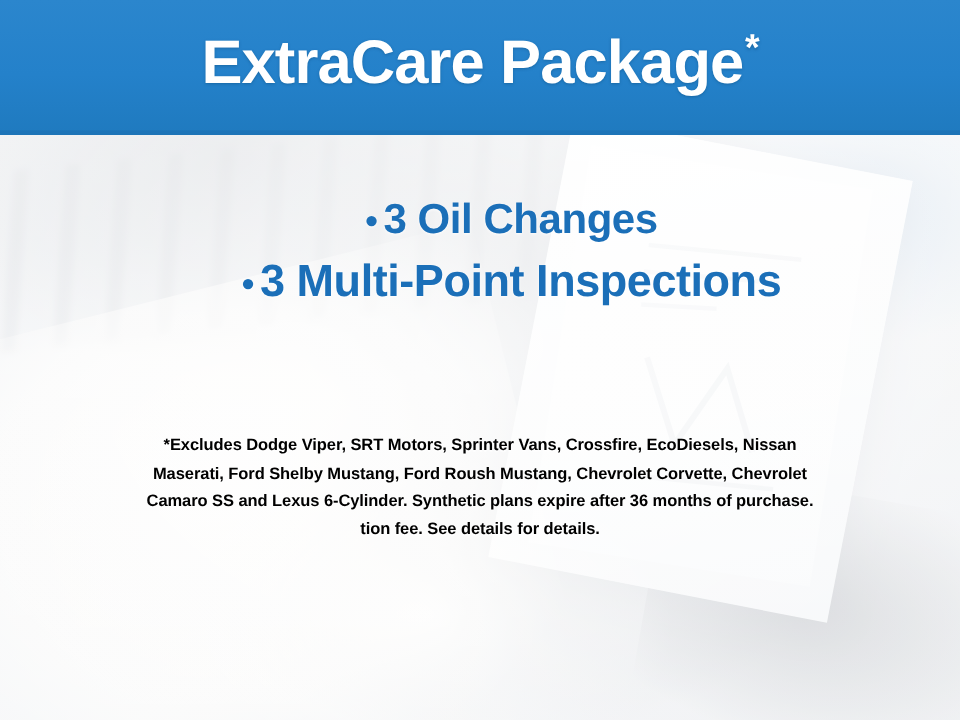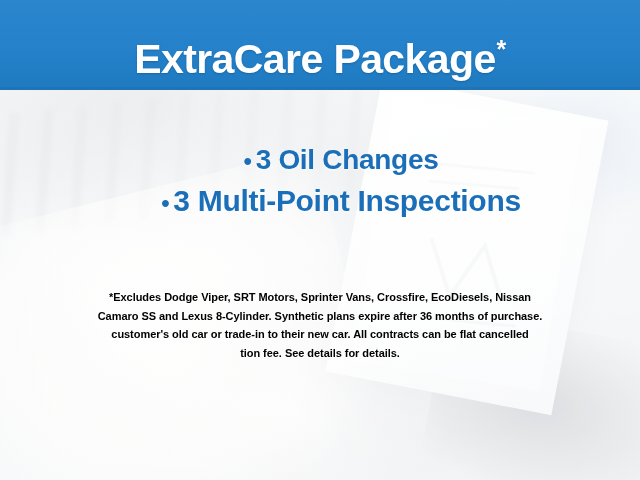--- a/index.html
+++ b/index.html
@@ -95,33 +95,33 @@
   #header{
     position:absolute;left:0;top:0;width:640px;height:90px;
     background:linear-gradient(180deg,#2b86cd 0%,#2481ca 55%,#1f7abf 100%);
     z-index:5;
   }
   #header .edge{
     position:absolute;left:0;bottom:0;width:640px;height:3px;
     background:#1b6fb0;opacity:.55;
   }
   #title{
-    position:absolute;left:0;right:0;top:36px;
+    position:absolute;left:0;right:0;top:18px;
     text-align:center;color:#ffffff;
     font-size:41px;font-weight:bold;letter-spacing:-.6px;
     text-shadow:0 1px 2px rgba(10,60,100,.35);
     white-space:nowrap;
   }
   #title .star{
     font-size:25px;vertical-align:super;line-height:0;margin-left:1px;
   }
 
   
   #bullets{
-    position:absolute;left:0;right:0;top:140px;z-index:4;
+    position:absolute;left:0;right:0;top:126px;z-index:4;
     text-align:center;
     padding-left:42px;
   }
   .bullet{
     color:#1b6fb8;font-weight:bold;font-size:28px;line-height:40px;
     white-space:nowrap;letter-spacing:-.3px;
     text-shadow:0 1px 2px rgba(255,255,255,.85);
   }
   .bullet .dot{font-size:24px;margin-right:4px;}
   .b2{font-size:28px;}
@@ -174,18 +174,18 @@
     <div class="bullet b1">
       <span class="dot">•</span><span>3 Oil Changes</span>
     </div>
     <div class="bullet b3">
       <span class="dot">•</span><span>3 Multi-Point Inspections</span>
     </div>
   </div>
 
   <div id="disclaimer">
     <div class="ln">*Excludes Dodge Viper, SRT Motors, Sprinter Vans, Crossfire, EcoDiesels, Nissan</div>
-    <div class="ln">Camaro SS and Lexus 8-Cylinder. Synthetic plans expire after 36 months of purchase.</div>
-    <div class="ln">customer's old car or trade-in to their new car. All contracts can be flat cancelled</div>
+    <div class="ln">Maserati, Ford Shelby Mustang, Ford Roush Mustang, Chevrolet Corvette, Chevrolet</div>
+    <div class="ln">Camaro SS and Lexus 6-Cylinder. Synthetic plans expire after 36 months of purchase.</div>
     <div class="ln">tion fee. See details for details.</div>
   </div>
 
 </div>
 
 </body></html>

